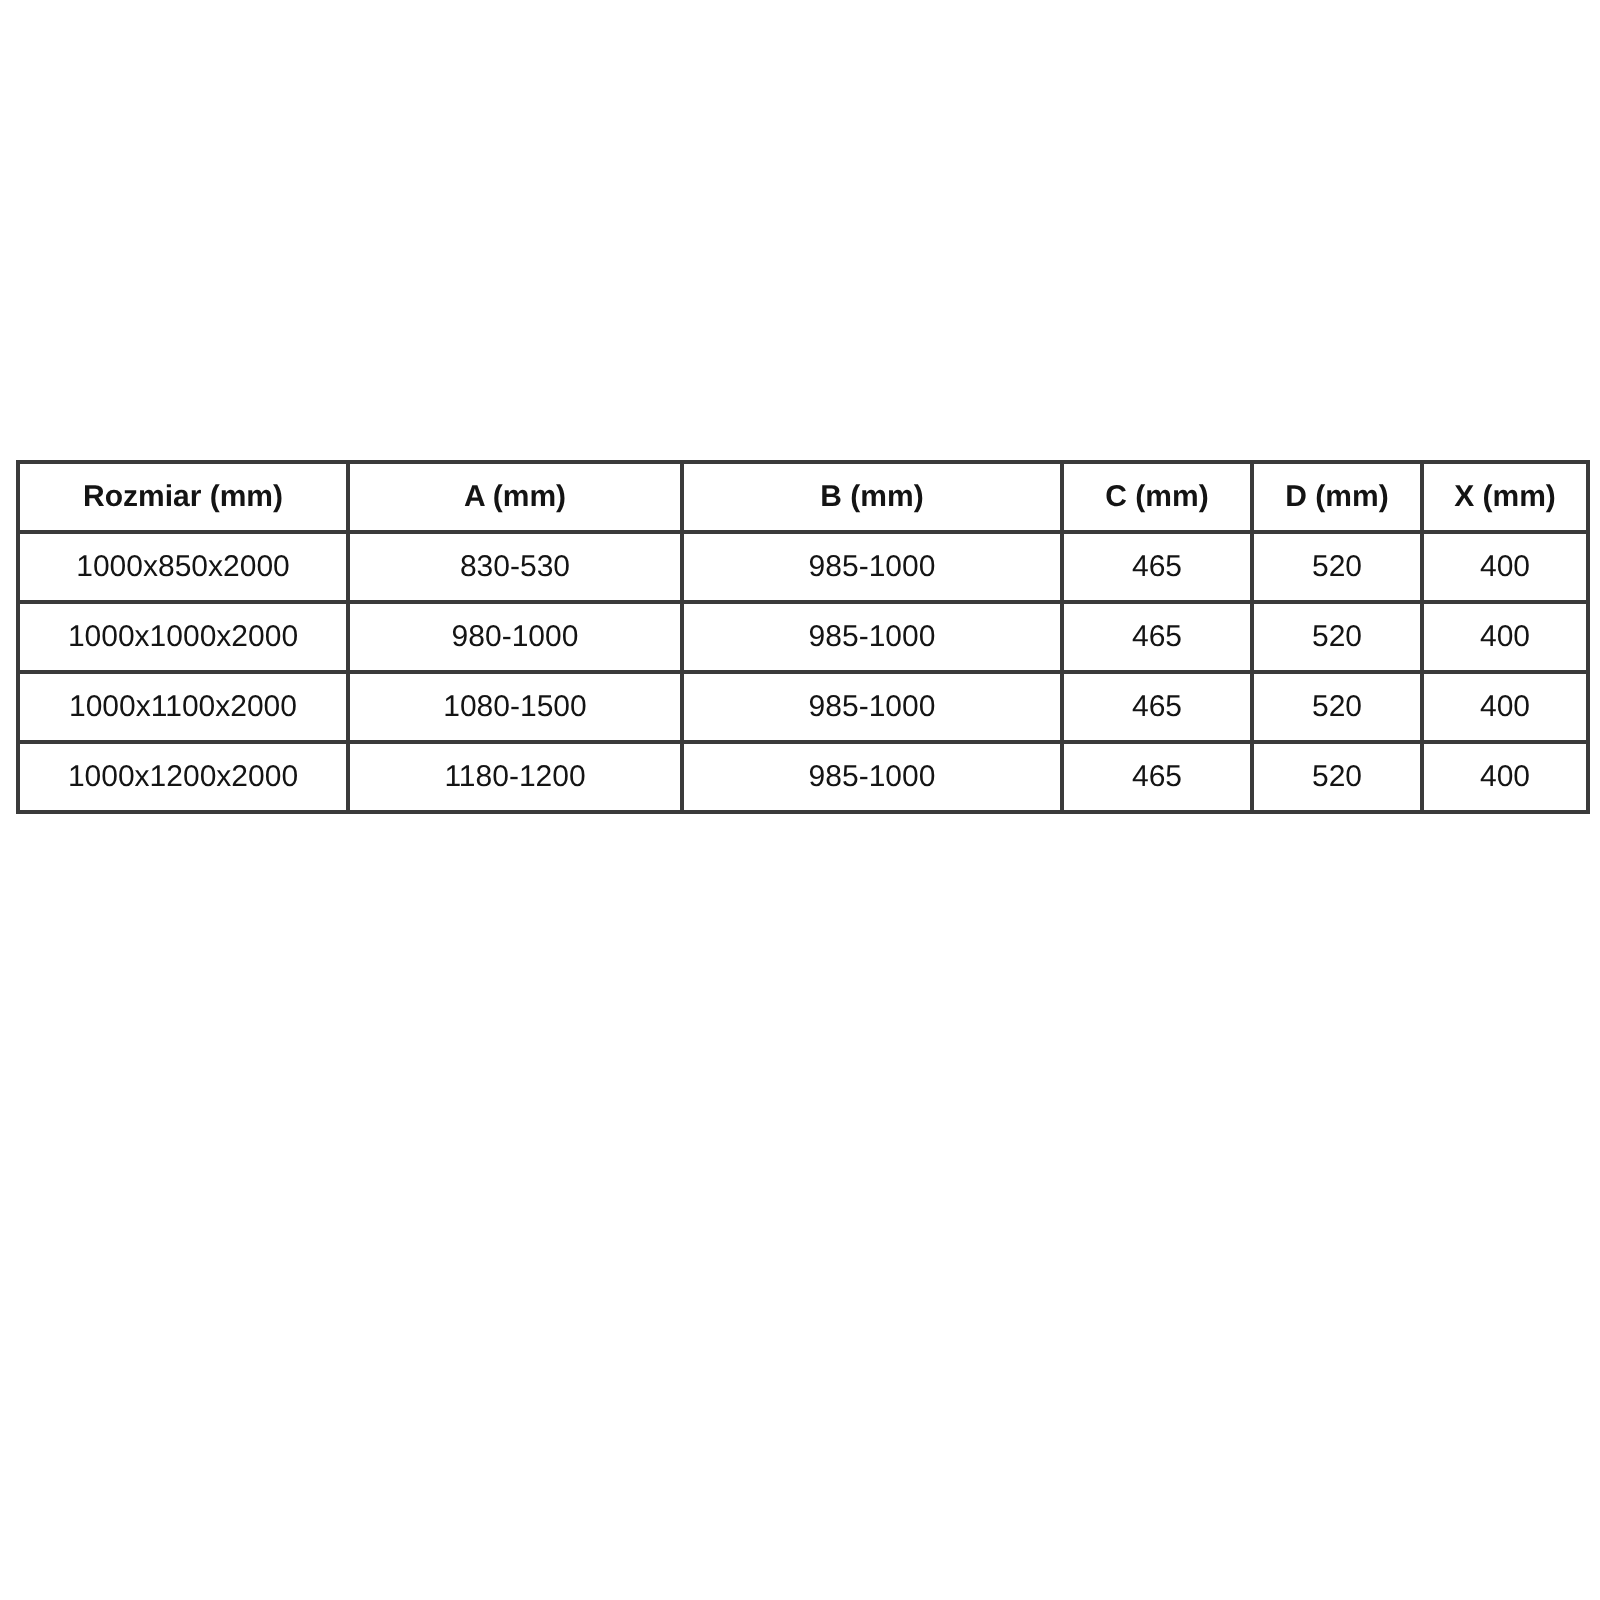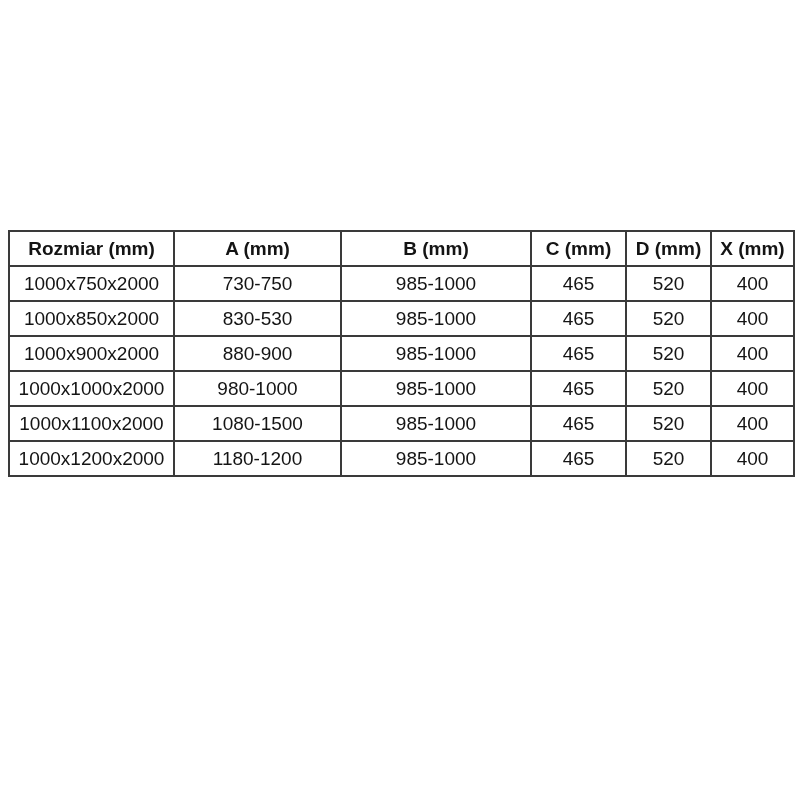--- a/index.html
+++ b/index.html
@@ -29,21 +29,21 @@
     table-layout:fixed;
     width:785px;
   }
   .size-table th,
   .size-table td{
     border:2px solid var(--border-color);
     text-align:center;
     vertical-align:middle;
     height:33px;
     padding:0;
-    font-size:19px;
+    font-size:15px;
     color:var(--text-color);
     overflow:hidden;
     white-space:nowrap;
   }
   .size-table th{
     font-weight:bold;
   }
   col.c-rozmiar{width:165px;}
   col.c-a{width:167px;}
   col.c-b{width:190px;}
@@ -69,38 +69,22 @@
         <th>Rozmiar (mm)</th>
         <th>A (mm)</th>
         <th>B (mm)</th>
         <th>C (mm)</th>
         <th>D (mm)</th>
         <th>X (mm)</th>
       </tr>
     </thead>
     <tbody>
         <tr>
-          <td>1000x750x2000</td>
-          <td>730-750</td>
-          <td>985-1000</td>
-          <td>465</td>
-          <td>520</td>
-          <td>400</td>
-        </tr>
-        <tr>
           <td>1000x850x2000</td>
           <td>830-530</td>
-          <td>985-1000</td>
-          <td>465</td>
-          <td>520</td>
-          <td>400</td>
-        </tr>
-        <tr>
-          <td>1000x900x2000</td>
-          <td>880-900</td>
           <td>985-1000</td>
           <td>465</td>
           <td>520</td>
           <td>400</td>
         </tr>
         <tr>
           <td>1000x1000x2000</td>
           <td>980-1000</td>
           <td>985-1000</td>
           <td>465</td>

